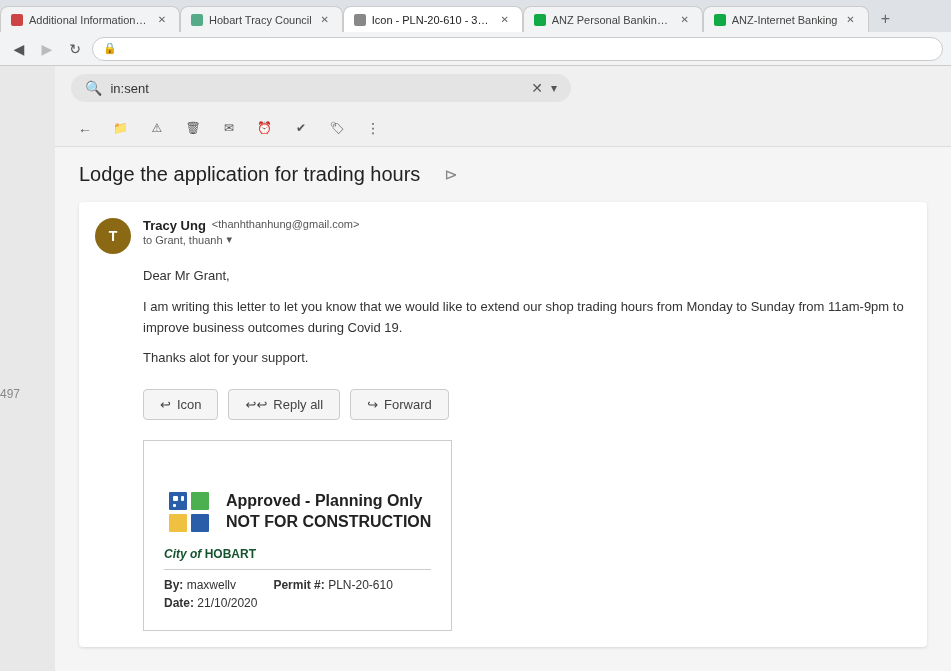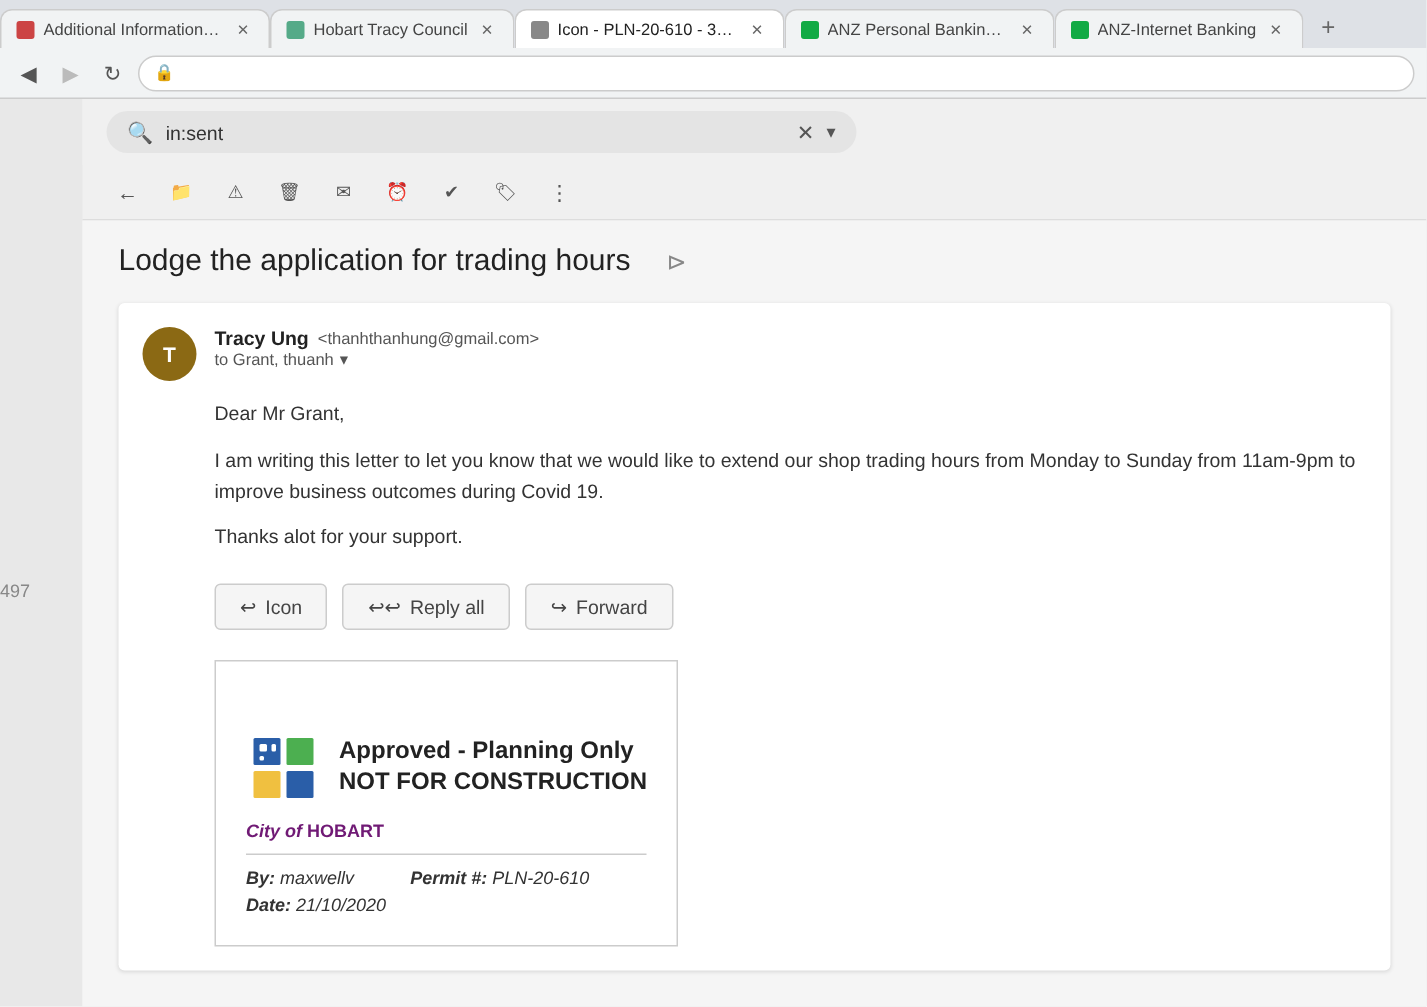--- a/index.html
+++ b/index.html
@@ -320,39 +320,39 @@
 
     .stamp-title {
       font-weight: bold;
       font-size: 16px;
       color: #222;
       line-height: 1.3;
     }
 
     .hobart-text {
       font-size: 12px;
-      color: #701a75;
+      color: #14532d;
       margin-top: 2px;
     }
     .hobart-text span { font-style: italic; font-weight: 600; }
 
     .stamp-divider {
       border: none;
       border-top: 1px solid #ccc;
       margin: 8px 0;
     }
 
     .stamp-details {
       display: flex;
       gap: 16px;
       font-size: 12px;
       color: #333;
     }
 
-    .stamp-field { margin-bottom: 4px; font-style: italic; }
+    .stamp-field { margin-bottom: 4px; }
 
     .plus-btn {
       width: 28px;
       height: 28px;
       border-radius: 50%;
       display: flex;
       align-items: center;
       justify-content: center;
       font-size: 18px;
       color: #666;
@@ -450,21 +450,21 @@
 
       <div class="email-subject">
         <span>Lodge the application for trading hours</span>
         <span style="font-size:16px;color:#888;">⊳</span>
       </div>
 
       <div class="email-card">
         <div class="email-header">
           <div class="avatar">T</div>
           <div class="sender-info">
-            <div style="display:flex;align-items:center;gap:6px;">
+            <div style="display:flex;gap:6px;">
               <span class="sender-name">Tracy Ung</span>
               <span class="sender-email">&lt;thanhthanhung@gmail.com&gt;</span>
             </div>
             <div class="to-line">
               <span>to Grant, thuanh</span>
               <span style="cursor:pointer;">▾</span>
             </div>
           </div>
         </div>
 

